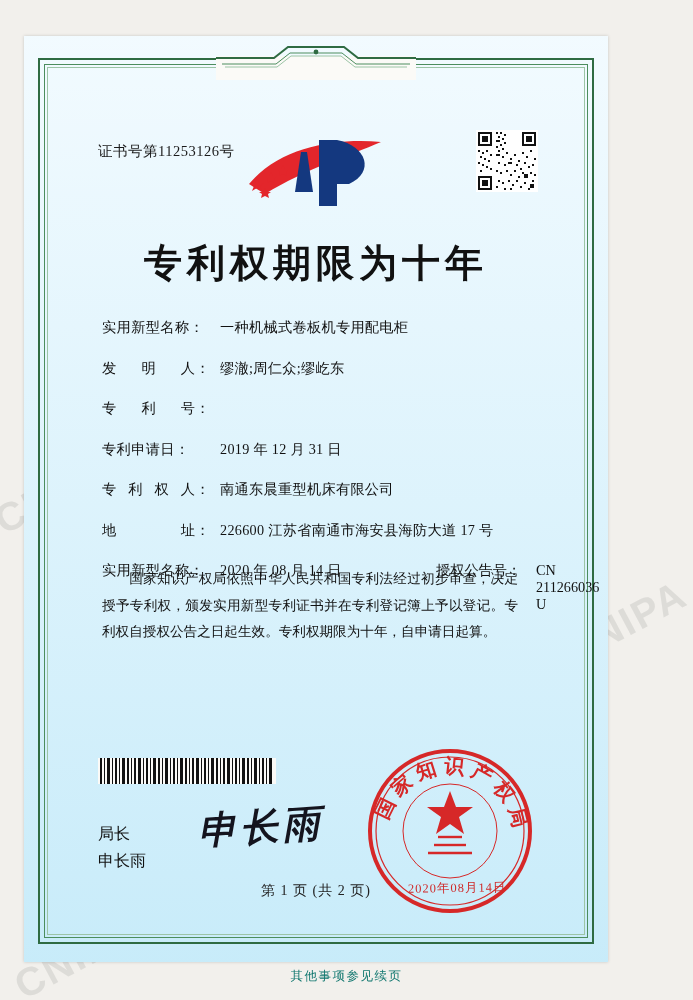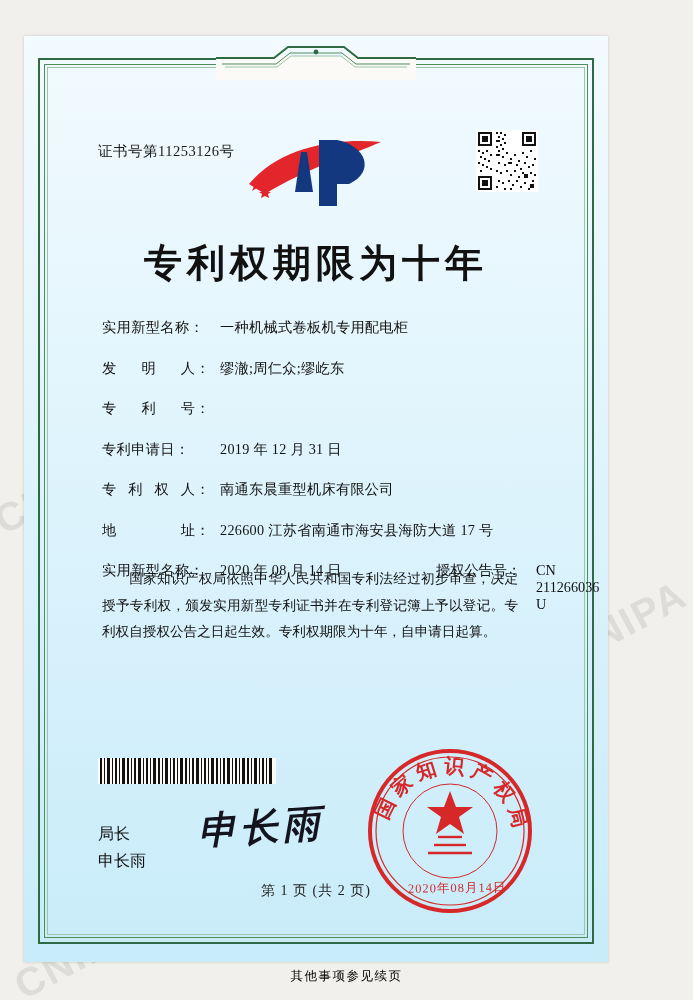--- a/index.html
+++ b/index.html
@@ -252,21 +252,21 @@
     letter-spacing: 1px;
   }
 
   .below-note {
     position: absolute;
     left: 0;
     right: 0;
     top: 968px;
     text-align: center;
     font-size: 12.5px;
-    color: #000000;
+    color: #0f766e;
     letter-spacing: 1.5px;
     z-index: 2;
   }
 </style>
 </head>
 <body>
 
 <div class="watermarks">
   <div class="wm" style="left:130px; top:126px; font-size:40px;">CNIPA</div>
   <div class="wm" style="left:410px; top:300px; font-size:40px;">CNIPA</div>

